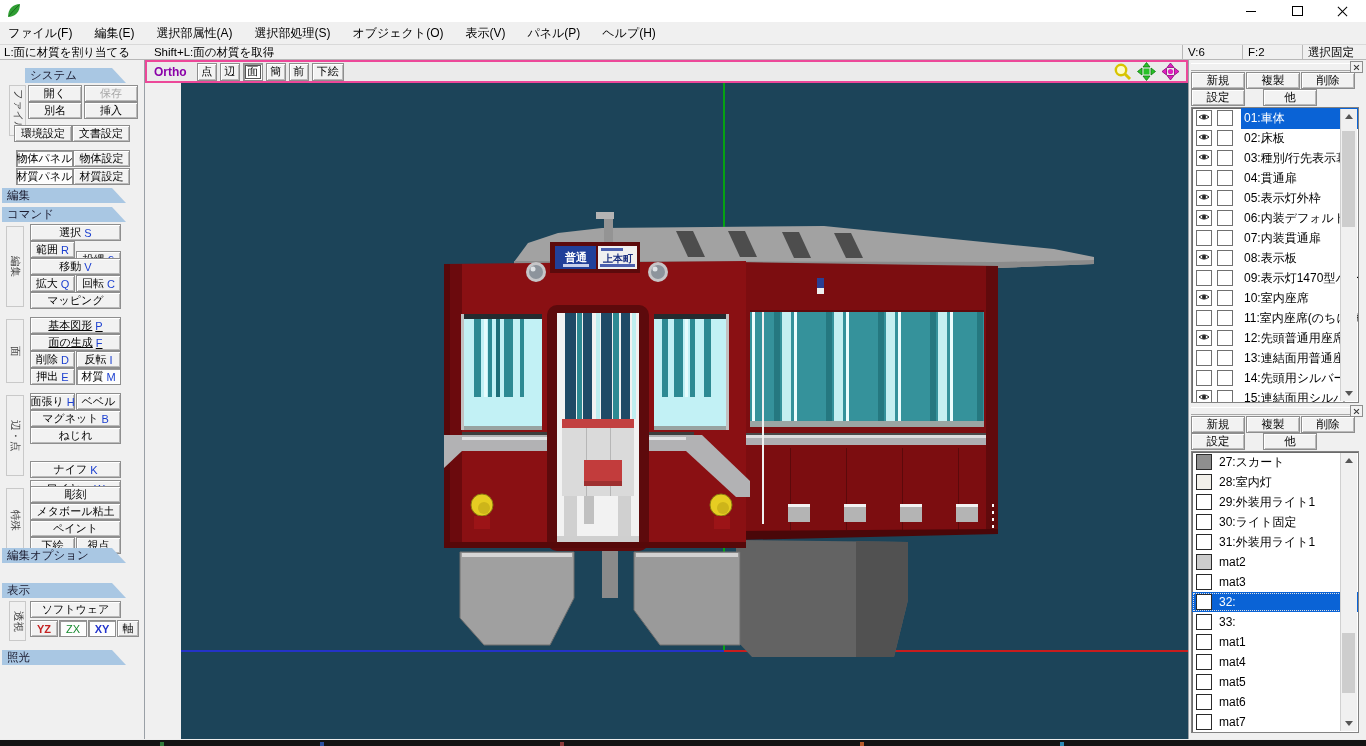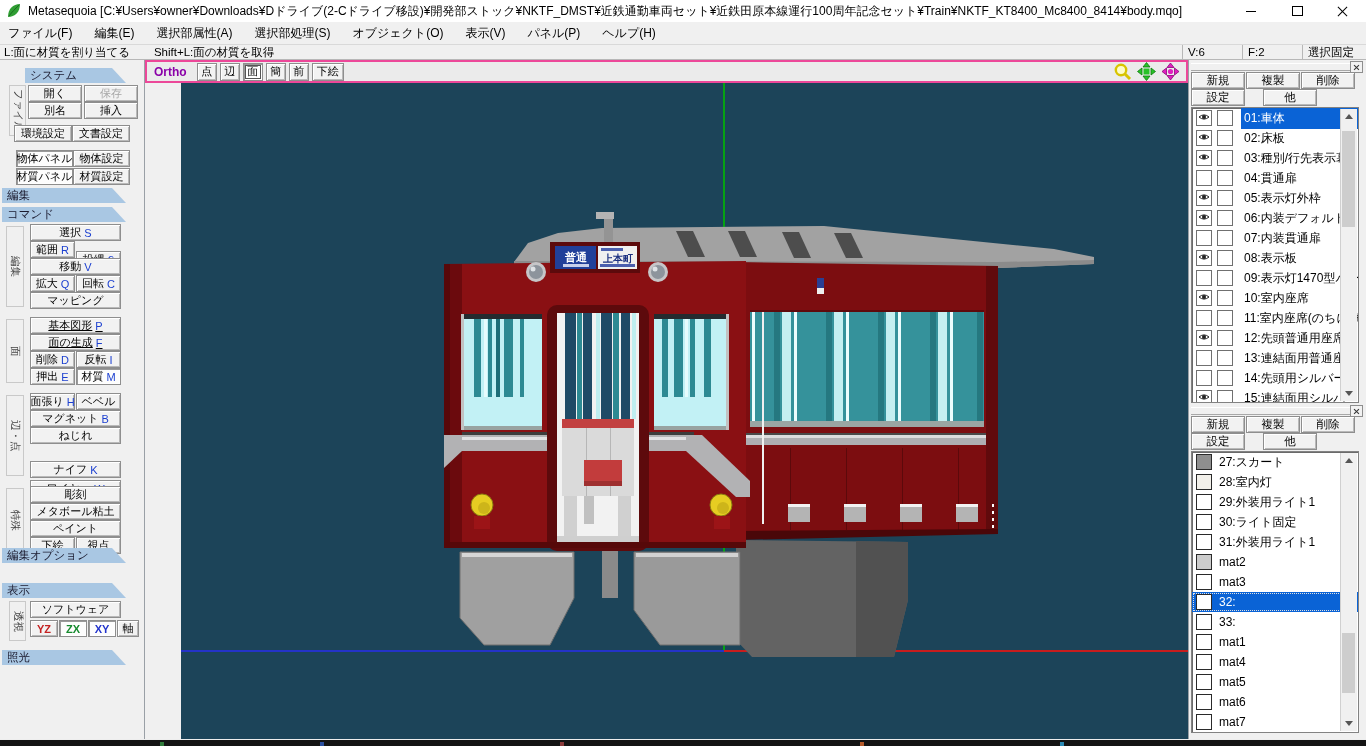--- a/index.html
+++ b/index.html
@@ -90,21 +90,20 @@
   .taskstrip i{position:absolute;top:2px;width:4px;height:4px;display:block;}
 </style>
 </head>
 <body>
 
 <div class="titlebar">
   <svg class="appicon" viewBox="0 0 16 16">
     <path d="M2 14 C2 6 7 1 14 1 C14 9 9 14 2 14 Z" fill="#2f9e33"></path>
     <path d="M3 13 C6 9 9 6 13 2" stroke="#1a6e1d" stroke-width="1" fill="none"></path>
   </svg>
-  <span class="title">Metasequoia [C:¥Users¥owner¥Downloads¥Dドライブ(2-Cドライブ移設)¥開発部ストック¥NKTF_DMST¥近鉄通勤車両セット¥近鉄田原本線運行100周年記念セット¥Train¥NKTF_KT8400_Mc8400_8414¥body.mqo]</span>
   <div class="wbtns">
     <div class="wbtn">
         <span class="min-glyph"></span>
       </div>
     <div class="wbtn">
         <span class="max-glyph"></span>
       </div>
     <div class="wbtn">
         <span class="close-glyph"></span>
       </div>
@@ -267,21 +266,21 @@
 
   <div class="phead" style="left:2px;top:488px;width:124px;">編集オプション</div>
   <div class="phead" style="left:2px;top:523px;width:124px;">表示</div>
   <div class="vtab" style="left:9px;top:541px;width:17px;height:40px;">透視</div>
   <div class="btn" style="left:30px;top:541px;width:91px;">
       <span>ソフトウェア</span>
     </div>
   <div class="btn" style="left:30px;top:560px;width:28px;color:#c42222;font-weight:bold;">
       <span>YZ</span>
     </div>
-  <div class="btn active" style="left:59px;top:560px;width:28px;color:#168a2e;font-weight:bold;">
+  <div class="btn active" style="left:59px;top:560px;width:28px;color:#168a2e;font-weight:normal;">
       <span>ZX</span>
     </div>
   <div class="btn active" style="left:88px;top:560px;width:28px;color:#2233cc;font-weight:bold;">
       <span>XY</span>
     </div>
   <div class="btn" style="left:117px;top:560px;width:22px;">
       <span>軸</span>
     </div>
   <div class="phead" style="left:2px;top:590px;width:124px;">照光</div>
 </div>

